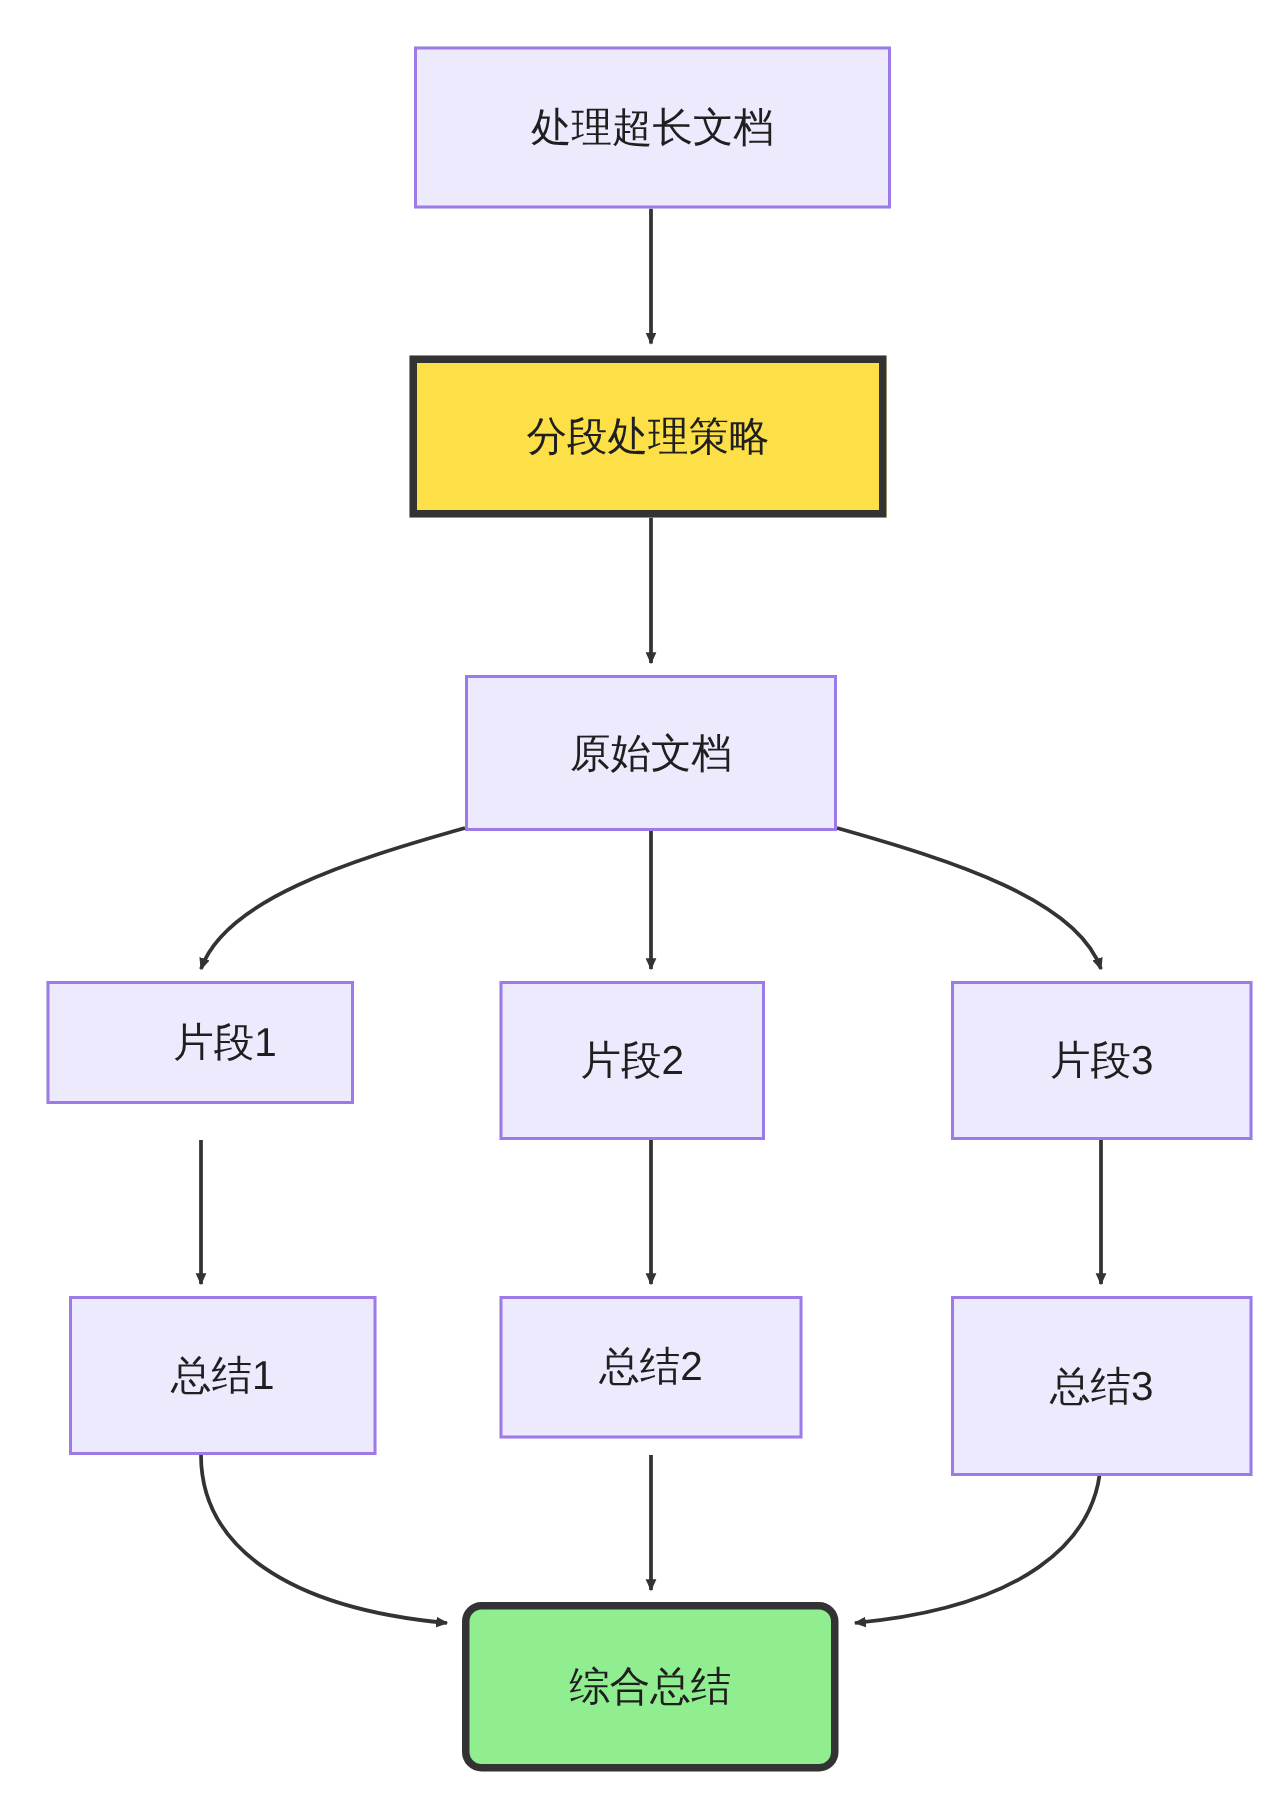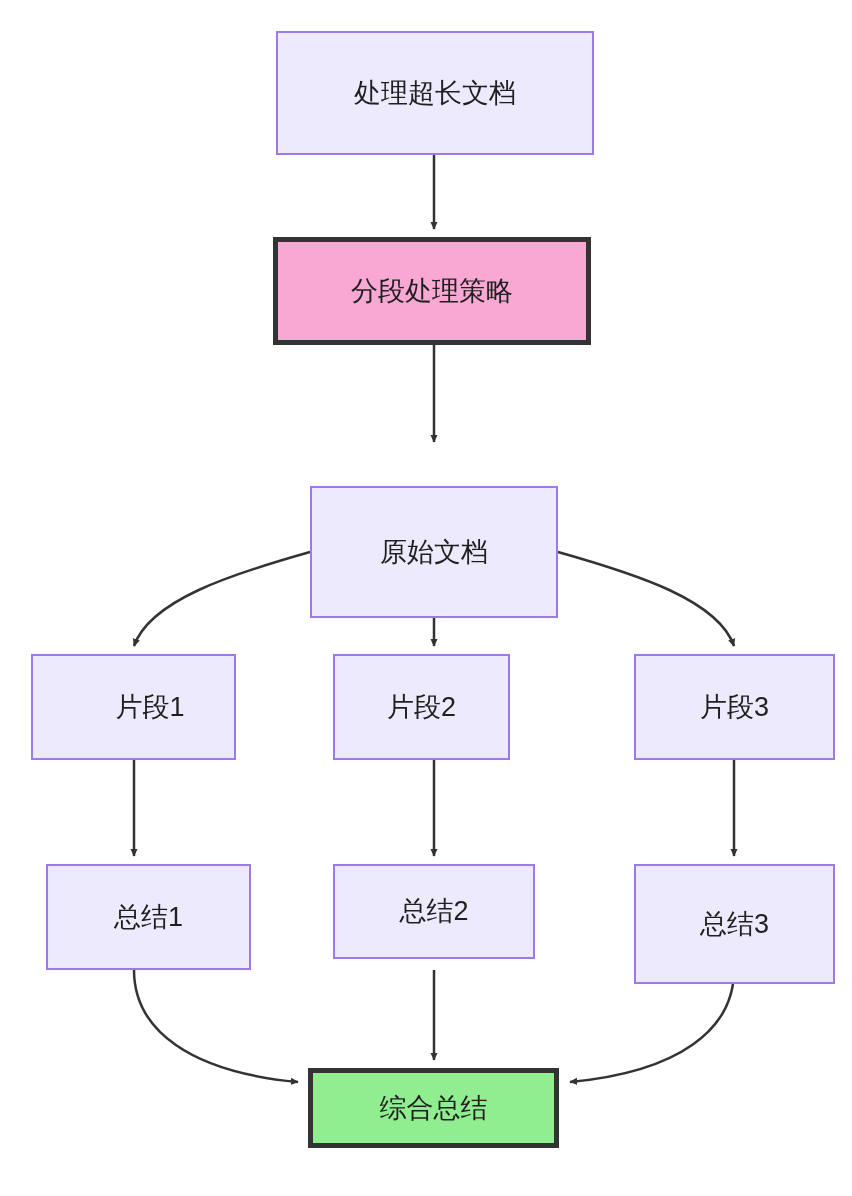--- a/index.html
+++ b/index.html
@@ -41,21 +41,21 @@
   }
   
   .node.style-plain {
     background: #ECEAFC;
     border: 2px solid #9C7BE8;
     color: #1f1f1f;
     font-size: 27px;
   }
   
   .node.style-highlight {
-    background: #f9a8d4;
+    background: #fde047;
     border: 5px solid #333333;
     color: #1f1f1f;
     font-size: 27px;
   }
   
   .node.style-result {
     background: #90EE90;
     border: 5px solid #333333;
     color: #1f1f1f;
     font-size: 27px;
@@ -81,45 +81,45 @@
         <path d="M 134 760 L 134 856" fill="none" stroke="#333333" stroke-width="2.5" marker-end="url(#arrowhead)"></path>
         <path d="M 434 760 L 434 856" fill="none" stroke="#333333" stroke-width="2.5" marker-end="url(#arrowhead)"></path>
         <path d="M 734 760 L 734 856" fill="none" stroke="#333333" stroke-width="2.5" marker-end="url(#arrowhead)"></path>
         <path d="M 134 970 C 134 1030, 190 1072, 298 1082" fill="none" stroke="#333333" stroke-width="2.5" marker-end="url(#arrowhead)"></path>
         <path d="M 434 970 L 434 1060" fill="none" stroke="#333333" stroke-width="2.5" marker-end="url(#arrowhead)"></path>
         <path d="M 734 970 C 734 1030, 678 1072, 570 1082" fill="none" stroke="#333333" stroke-width="2.5" marker-end="url(#arrowhead)"></path>
       </g>
   </svg>
 
   <div id="node-layer">
-      <div class="node style-plain" style="left: 276px; top: 31px; width: 318px; height: 124px;">
+      <div class="node style-plain" style="left: 276px; top: 31px; width: 318px; height: 108px;">
         <span class="node-label">处理超长文档</span>
       </div>
       <div class="node style-highlight" style="left: 273px; top: 237px; width: 318px; height: 108px;">
         <span class="node-label">分段处理策略</span>
       </div>
-      <div class="node style-plain" style="left: 310px; top: 450px; width: 248px; height: 132px; margin-top: 36px;">
+      <div class="node style-plain" style="left: 310px; top: 450px; width: 248px; height: 104px;">
         <span class="node-label">原始文档</span>
       </div>
-      <div class="node style-plain" style="left: 31px; top: 654px; width: 205px; height: 106px; padding-left: 33px;">
+      <div class="node style-plain" style="left: 31px; top: 654px; width: 205px; height: 82px; padding-left: 33px;">
         <span class="node-label">片段1</span>
       </div>
       <div class="node style-plain" style="left: 333px; top: 654px; width: 177px; height: 106px;">
         <span class="node-label">片段2</span>
       </div>
       <div class="node style-plain" style="left: 634px; top: 654px; width: 201px; height: 106px;">
         <span class="node-label">片段3</span>
       </div>
       <div class="node style-plain" style="left: 31px; top: 864px; width: 205px; height: 106px; margin-left: 15px;">
         <span class="node-label">总结1</span>
       </div>
       <div class="node style-plain" style="left: 333px; top: 864px; width: 202px; height: 95px;">
         <span class="node-label">总结2</span>
       </div>
       <div class="node style-plain" style="left: 634px; top: 864px; width: 201px; height: 120px;">
         <span class="node-label">总结3</span>
       </div>
-      <div class="node style-result" style="left: 308px; top: 1068px; width: 251px; height: 80px;">
+      <div class="node style-result" style="left: 308px; top: 1068px; width: 251px; height: 113px; border-radius: 13px;">
         <span class="node-label">综合总结</span>
       </div>
     </div>
 
 </div>
 
 </body></html>

